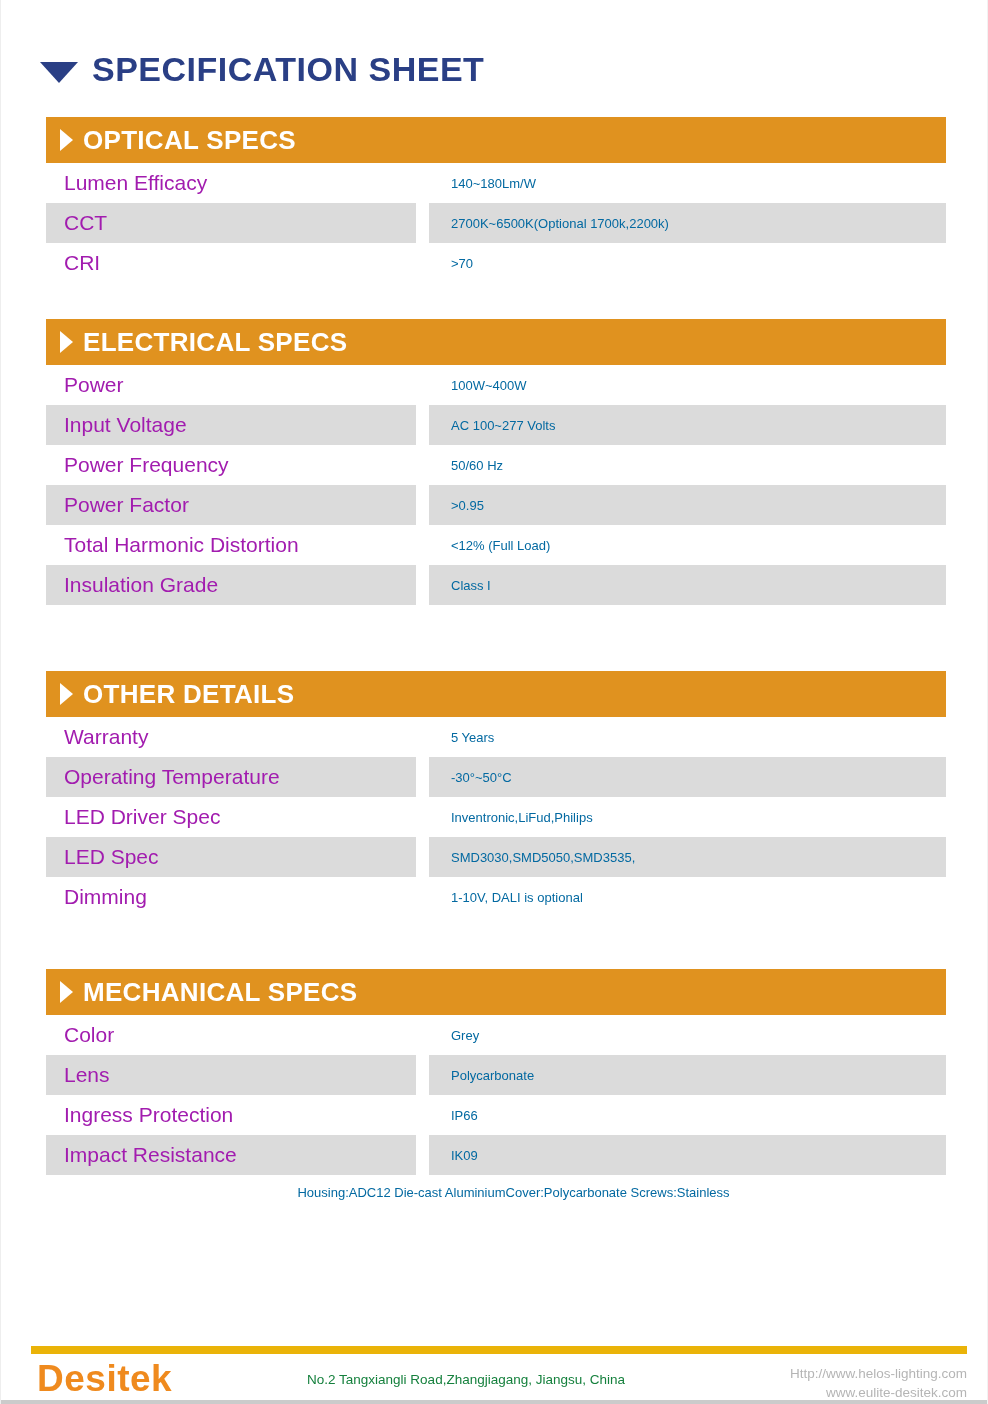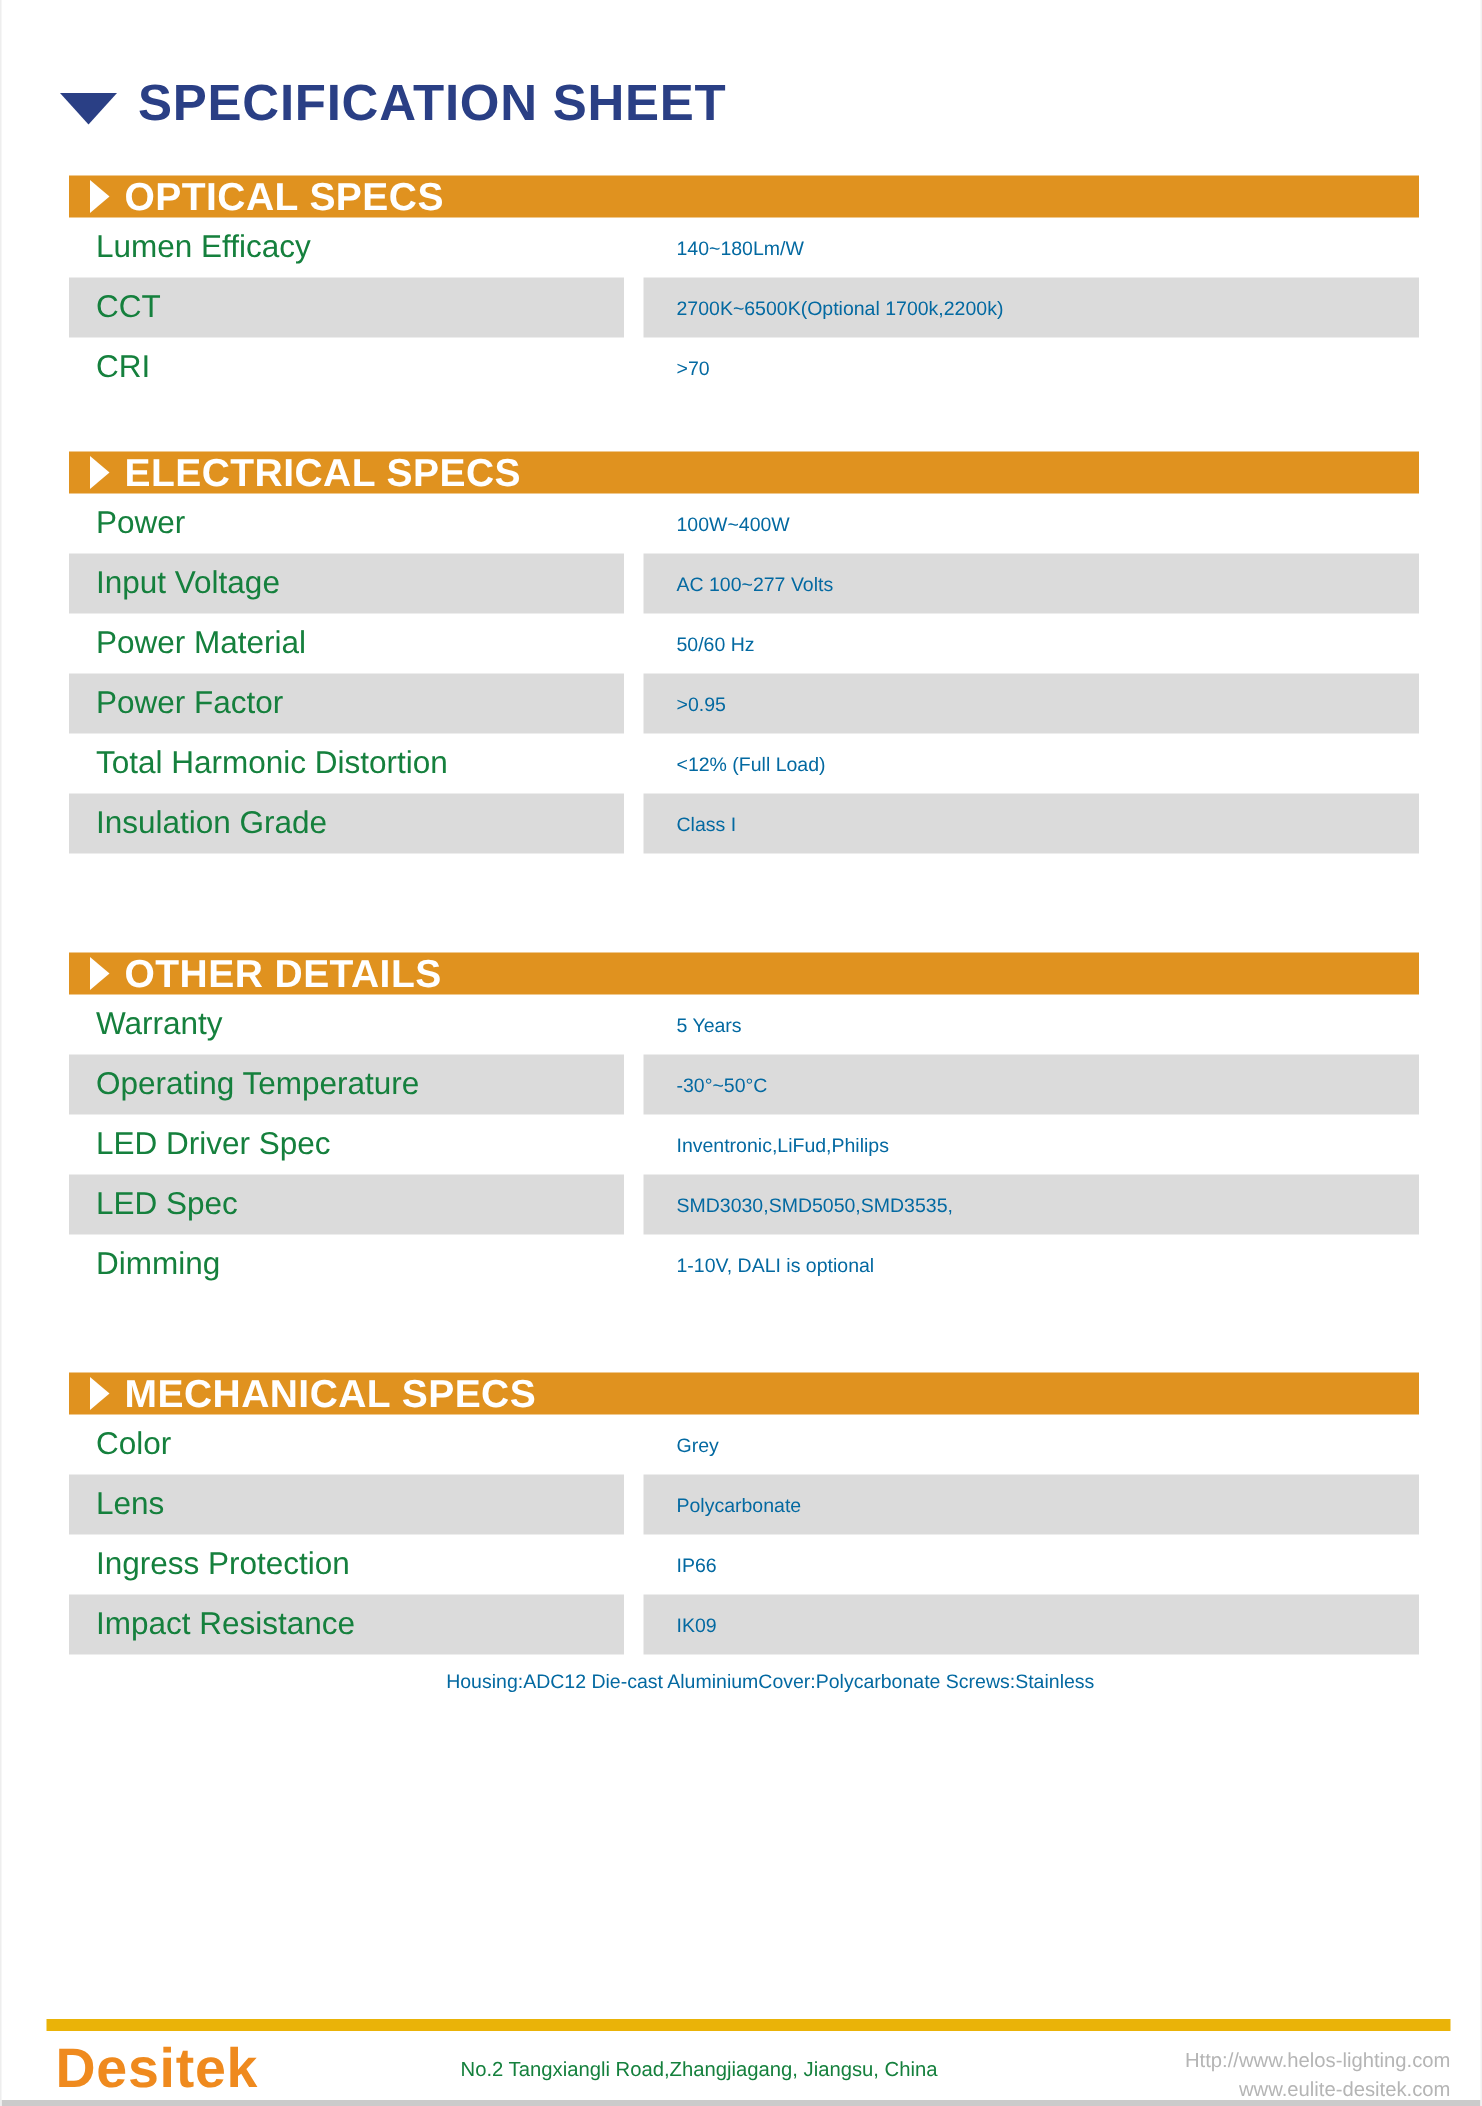--- a/index.html
+++ b/index.html
@@ -20,35 +20,35 @@
   .doc-title { font-size:34px; font-weight:700; color:#2a3f85; letter-spacing:0.5px; }
 
   
   .section { width:900px; margin-left:45px; }
   .sec-optical    { margin-top:28px; }
   .sec-electrical { margin-top:36px; }
   .sec-other      { margin-top:66px; }
   .sec-mechanical { margin-top:52px; }
 
   .sec-header {
-    height:28px; background:#e0921f; display:flex; align-items:center;
+    height:46px; background:#e0921f; display:flex; align-items:center;
     padding-left:14px; color:#ffffff;
   }
   .tri-right {
     width:0; height:0; margin-right:10px;
     border-top:11px solid transparent; border-bottom:11px solid transparent;
     border-left:13px solid #ffffff;
   }
   .sec-title { font-size:26px; font-weight:600; color:#ffffff; letter-spacing:0.3px; }
 
   .rows { width:100%; }
   .row { display:flex; height:40px; }
   .row.tall { height:78px; }
   .cell { display:flex; align-items:center; background:transparent; }
-  .cell.label { width:370px; padding-left:18px; font-size:21px; color:#15803d; }
+  .cell.label { width:370px; padding-left:18px; font-size:21px; color:#a21caf; }
   .gapcol { width:13px; }
   .cell.value { flex:1; padding-left:22px; font-size:13px; color:#0369a1; }
   .row:nth-child(even) .cell { background:#dbdbdb; }
   .v18 { font-size:18px; }
   .v17 { font-size:17px; }
   .cell.value.stacked { align-items:flex-start; justify-content:center; }
   .cell.value.stacked span { display:block; line-height:36px; }
   .row.tall .cell.label { align-items:flex-start; padding-top:10px; }
 
   
@@ -110,21 +110,21 @@
         <div class="cell label">Power</div>
         <div class="gapcol"></div>
         <div class="cell value">100W~400W</div>
       </div>
       <div class="row">
         <div class="cell label">Input Voltage</div>
         <div class="gapcol"></div>
         <div class="cell value v18">AC 100~277 Volts</div>
       </div>
       <div class="row">
-        <div class="cell label">Power Material</div>
+        <div class="cell label">Power Frequency</div>
         <div class="gapcol"></div>
         <div class="cell value v17">50/60 Hz</div>
       </div>
       <div class="row">
         <div class="cell label">Power Factor</div>
         <div class="gapcol"></div>
         <div class="cell value v18">&gt;0.95</div>
       </div>
       <div class="row">
         <div class="cell label">Total Harmonic Distortion</div>

